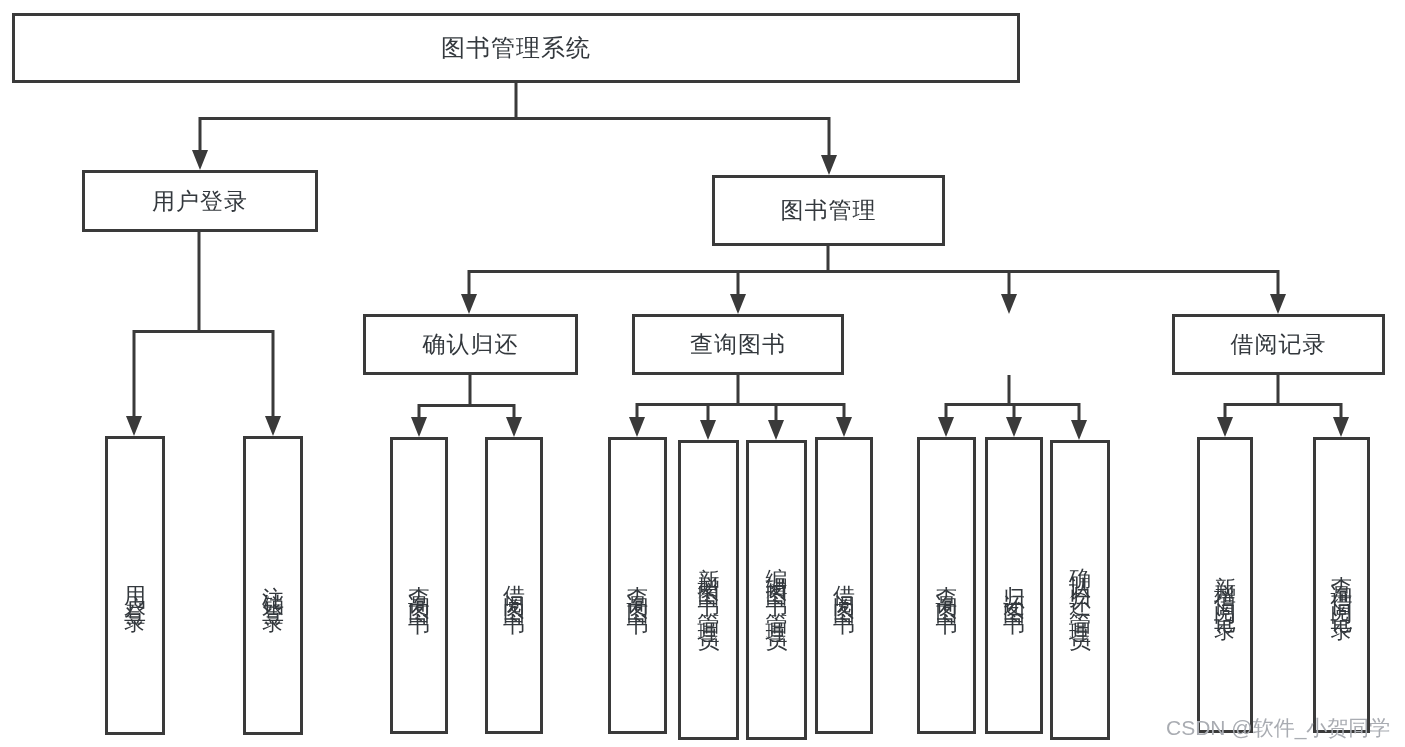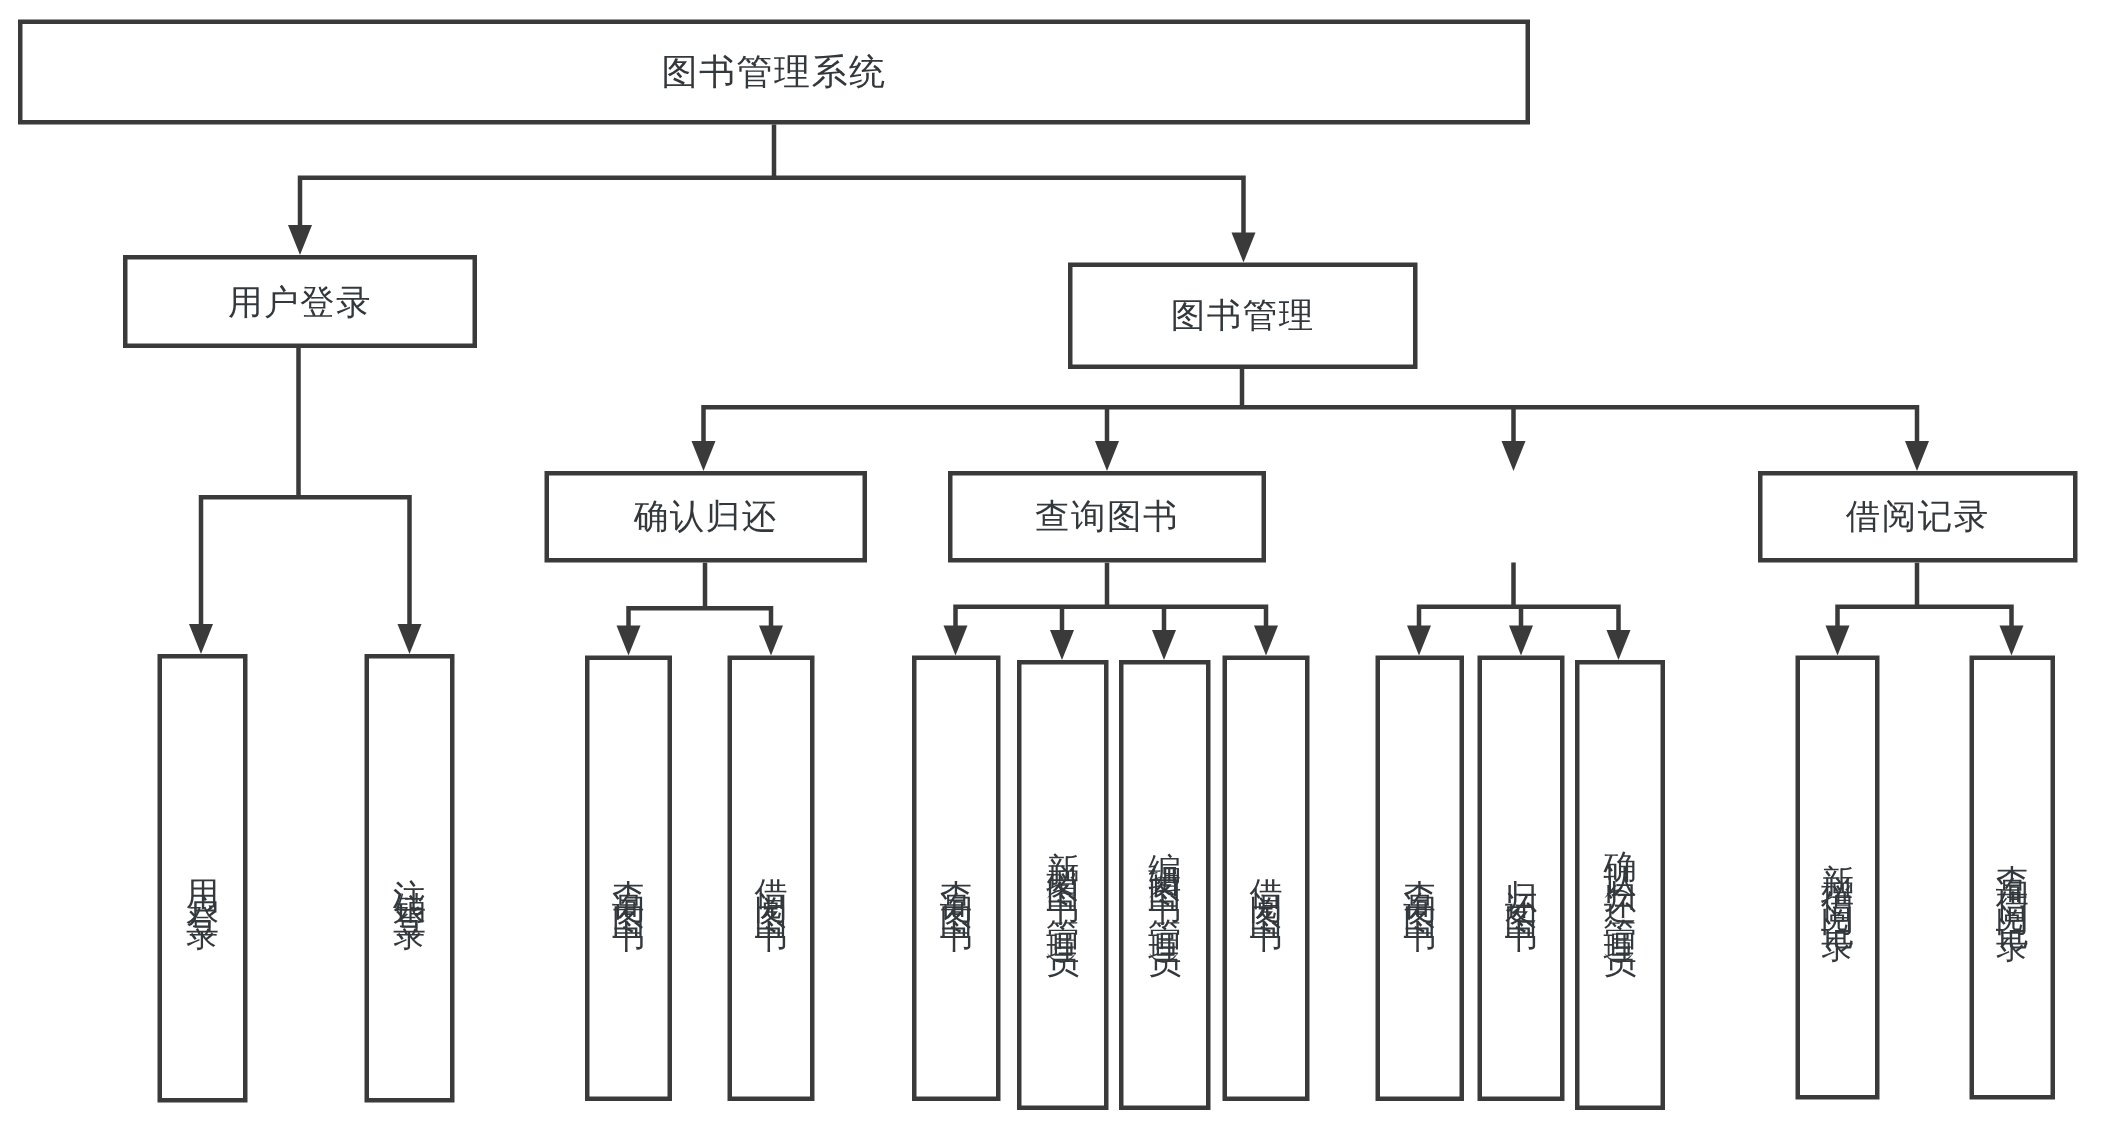--- a/index.html
+++ b/index.html
@@ -146,14 +146,15 @@
     <span class="vtext">确认归还（管理员）</span>
   </div>
 
   <div class="box vbox" style="left:1197px;top:437px;width:56px;height:296px">
     <span class="vtext">新增借阅记录</span>
   </div>
   <div class="box vbox" style="left:1313px;top:437px;width:57px;height:296px">
     <span class="vtext">查询借阅记录</span>
   </div>
 
+  <div class="watermark">CSDN @软件_小贺同学</div>
 
 </div>
 
 </body></html>

